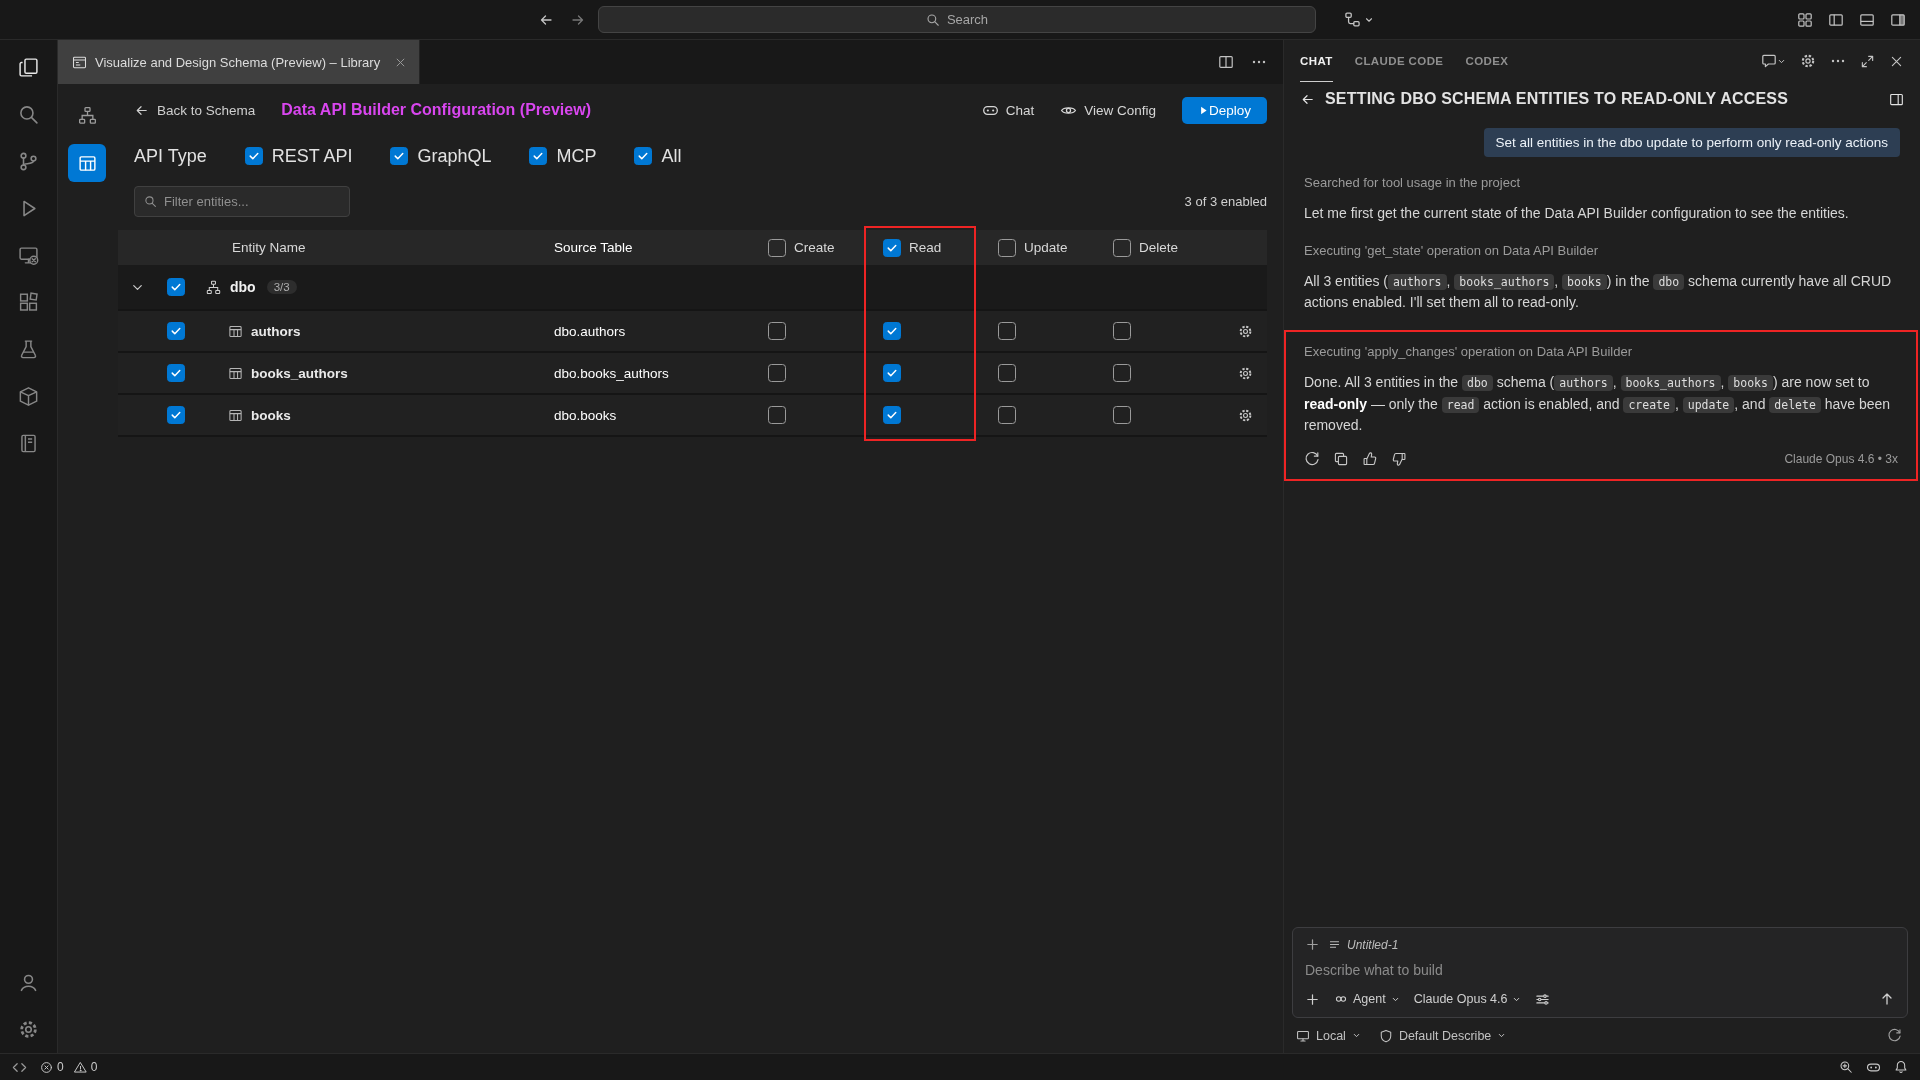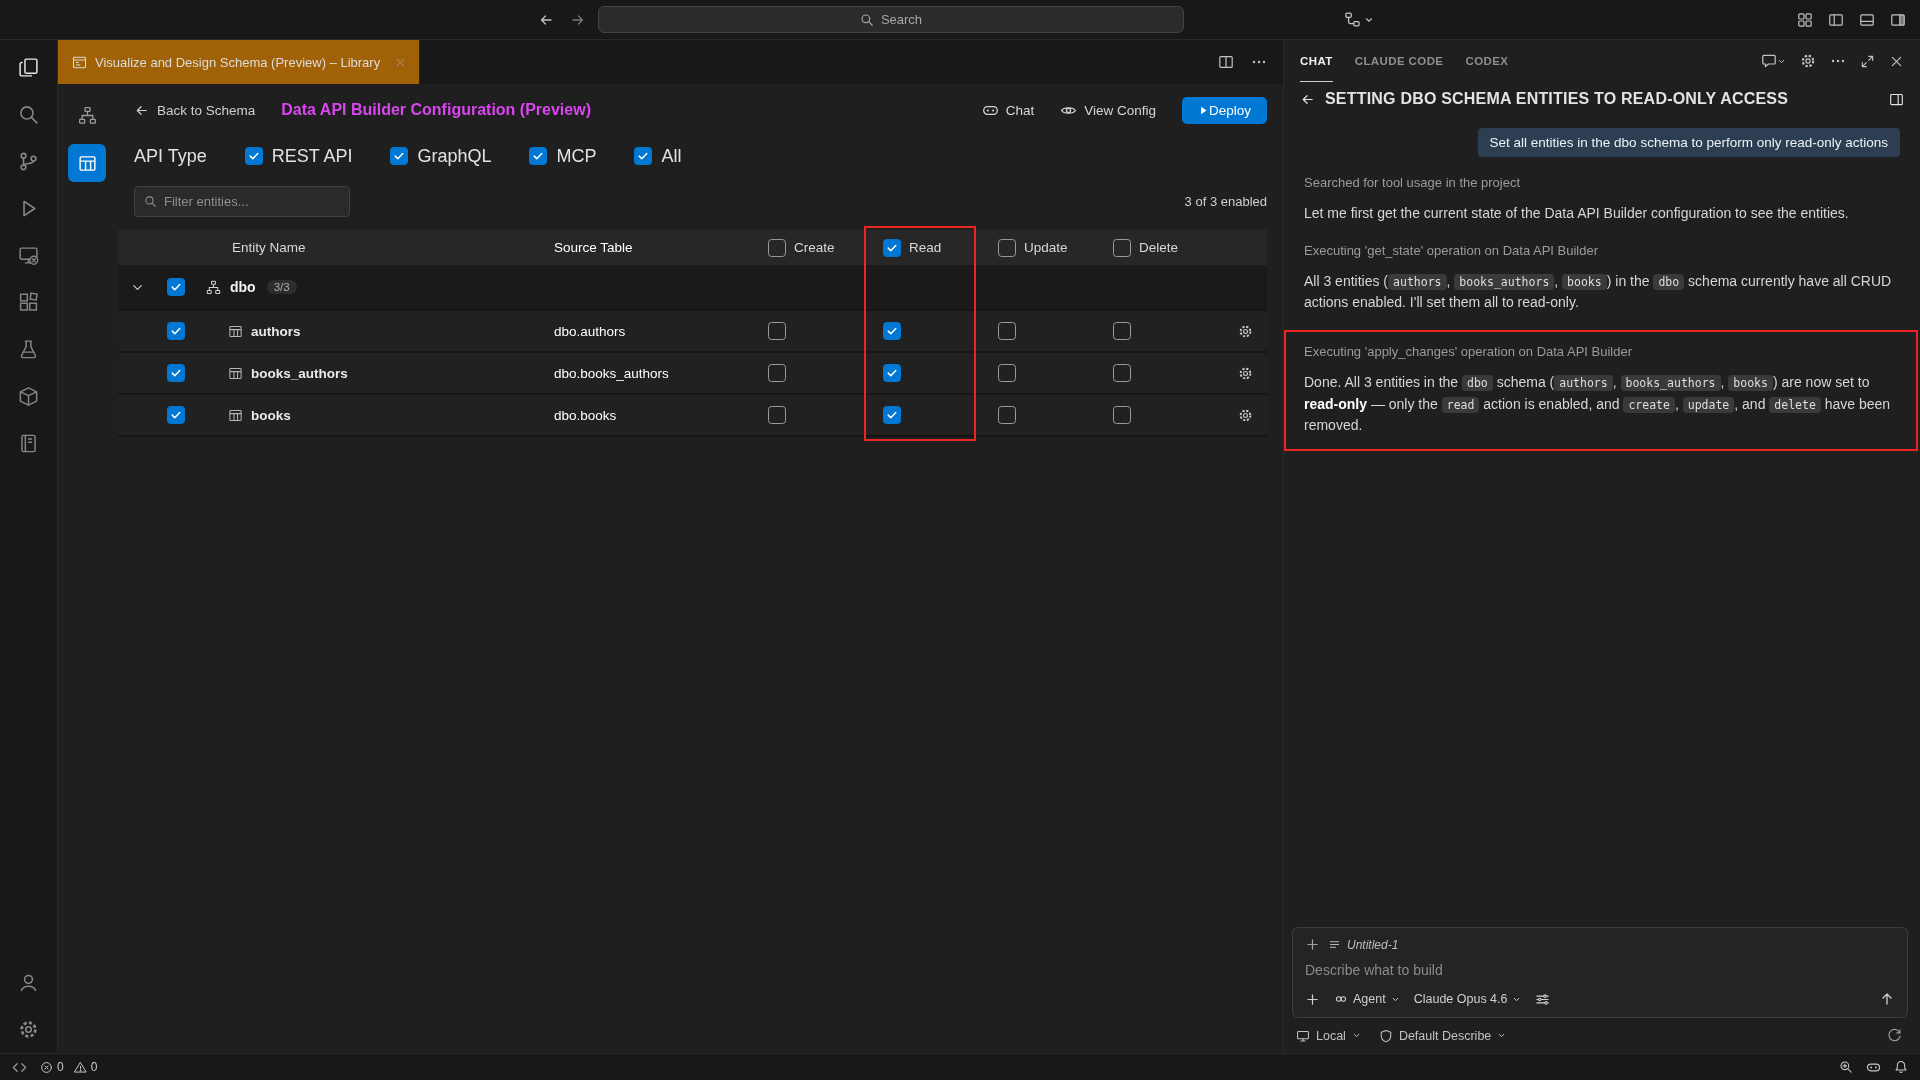--- a/index.html
+++ b/index.html
@@ -5,36 +5,36 @@
   * { margin:0; padding:0; box-sizing:border-box; }
   html,body { width:1920px; height:1080px; background:#101010; }
   body { font-family:"Liberation Sans",sans-serif; color:#cccccc; font-size:14px; }
   svg { display:block; flex:none; }
   .app { width:1920px; height:1080px; display:flex; flex-direction:column; background:#181818; overflow:hidden; }
 
   
   .titlebar { height:40px; flex:none; position:relative; background:#181818; border-bottom:1px solid #2a2a2a; }
   .tb-nav { position:absolute; left:538px; top:0; height:100%; display:flex; align-items:center; gap:16px; color:#c4c4c4; }
   .tb-nav .dim { color:#777; }
-  .tb-search { position:absolute; left:598px; top:6px; width:586px; height:27px; background:#2b2b2b; border:1px solid #444;
+  .tb-search { position:absolute; left:598px; top:6px; width:718px; height:27px; background:#2b2b2b; border:1px solid #444;
     border-radius:6px; display:flex; align-items:center; justify-content:center; gap:7px; color:#a6a6a6; font-size:13px; cursor:pointer; }
   .tb-ai { position:absolute; left:1344px; top:0; height:100%; display:flex; align-items:center; gap:3px; color:#c4c4c4; }
   .tb-right { position:absolute; right:14px; top:0; height:100%; display:flex; align-items:center; gap:15px; color:#c4c4c4; }
 
   
   .body-row { flex:1; display:flex; min-height:0; }
 
   .activitybar { width:58px; flex:none; background:#181818; border-right:1px solid #2a2a2a; display:flex; flex-direction:column; align-items:center; padding-top:4px; }
   .ab-item { width:48px; height:47px; display:flex; align-items:center; justify-content:center; color:#878787; cursor:pointer; position:relative; }
   .ab-item.active { color:#e9e9e9; }
   .ab-spacer { flex:1; }
 
   .editor-col { flex:1; display:flex; flex-direction:column; background:#1f1f1f; min-width:0; }
   .tabbar { height:44px; flex:none; background:#181818; display:flex; align-items:stretch; }
-  .tab { display:flex; align-items:center; gap:8px; padding:0 12px 0 14px; background:#a16207; color:#dcdcdc; font-size:13px; border-right:1px solid #252525; cursor:pointer; }
+  .tab { display:flex; align-items:center; gap:8px; padding:0 12px 0 14px; background:#404040; color:#dcdcdc; font-size:13px; border-right:1px solid #252525; cursor:pointer; }
   .tab-close { color:#9a9a9a; margin-left:6px; display:flex; }
   .tabbar-actions { margin-left:auto; display:flex; align-items:center; gap:17px; padding-right:16px; color:#c2c2c2; }
 
   .editor-body { flex:1; display:flex; min-height:0; }
   .viewstrip { width:58px; flex:none; display:flex; flex-direction:column; align-items:center; padding-top:12px; gap:10px; }
   .vs-item { width:38px; height:38px; border-radius:6px; display:flex; align-items:center; justify-content:center; color:#9c9c9c; cursor:pointer; }
   .vs-item.active { background:#0078d4; color:#fff; }
 
   .content { flex:1; position:relative; padding:0 16px 0 2px; min-width:0; }
   .page-header { height:52px; display:flex; align-items:center; padding-left:16px; }
@@ -653,30 +653,57 @@
         <span>
           <svg width="15" height="15" viewBox="0 0 16 16" fill="none" stroke="currentColor" stroke-width="1.2">
               <rect x="1.8" y="2.6" width="12.4" height="10.8" rx="1"></rect>
               <path d="M9.8 2.6v10.8"></path>
             </svg>
         </span>
       </div>
 
       <div class="chat-scroll">
         <div class="bubble-row">
-          <div class="user-bubble">Set all entities in the dbo schema to perform only read-only actions</div>
+          <div class="user-bubble">Set all entities in the dbo update to perform only read-only actions</div>
         </div>
         <div class="muted-line">Searched for tool usage in the project</div>
         <div class="para">Let me first get the current state of the Data API Builder configuration to see the entities.</div>
         <div class="muted-line">Executing 'get_state' operation on Data API Builder</div>
         <div class="para"><span>All 3 entities (</span><span class="chip">authors</span><span>, </span><span class="chip">books_authors</span><span>, </span><span class="chip">books</span><span>) in the </span><span class="chip">dbo</span><span> schema currently have all CRUD actions enabled. I'll set them all to read-only.</span></div>
 
         <div class="result-block">
           <div class="muted-line">Executing 'apply_changes' operation on Data API Builder</div>
           <div class="para"><span>Done. All 3 entities in the </span><span class="chip">dbo</span><span> schema (</span><span class="chip">authors</span><span>, </span><span class="chip">books_authors</span><span>, </span><span class="chip">books</span><span>) are now set to </span><strong>read-only</strong><span> — only the </span><span class="chip">read</span><span> action is enabled, and </span><span class="chip">create</span><span>, </span><span class="chip">update</span><span>, and </span><span class="chip">delete</span><span> have been removed.</span></div>
+          <div class="actions-row">
+            <span class="act-ic">
+              <svg width="16" height="16" viewBox="0 0 16 16" fill="none" stroke="currentColor" stroke-width="1.2" stroke-linecap="round" stroke-linejoin="round">
+                  <path d="M13.6 5.1A6 6 0 1 0 14 8.6"></path>
+                  <path d="M13.8 1.8v3.4h-3.4"></path>
+                </svg>
+            </span>
+            <span class="act-ic">
+              <svg width="16" height="16" viewBox="0 0 16 16" fill="none" stroke="currentColor" stroke-width="1.1">
+                  <rect x="5.4" y="5.4" width="8.2" height="8.2" rx="1"></rect>
+                  <path d="M10.6 5.4V3.4a1 1 0 0 0-1-1H3.4a1 1 0 0 0-1 1v6.2a1 1 0 0 0 1 1h2"></path>
+                </svg>
+            </span>
+            <span class="act-ic">
+              <svg width="16" height="16" viewBox="0 0 16 16" fill="none" stroke="currentColor" stroke-width="1.1" stroke-linejoin="round">
+                  <path d="M2.6 7.5h2.2v6H2.6a.5.5 0 0 1-.5-.5V8a.5.5 0 0 1 .5-.5ZM4.8 8l2.6-5.4a1.2 1.2 0 0 1 2.3.5L9.2 6h3.3a1.2 1.2 0 0 1 1.2 1.5l-1.2 4.8a1.5 1.5 0 0 1-1.5 1.2H4.8"></path>
+                </svg>
+            </span>
+            <span class="act-ic">
+              <svg width="16" height="16" viewBox="0 0 16 16" fill="none" stroke="currentColor" stroke-width="1.1" stroke-linejoin="round">
+                  <g transform="rotate(180 8 8)">
+                    <path d="M2.6 7.5h2.2v6H2.6a.5.5 0 0 1-.5-.5V8a.5.5 0 0 1 .5-.5ZM4.8 8l2.6-5.4a1.2 1.2 0 0 1 2.3.5L9.2 6h3.3a1.2 1.2 0 0 1 1.2 1.5l-1.2 4.8a1.5 1.5 0 0 1-1.5 1.2H4.8"></path>
+                  </g>
+                </svg>
+            </span>
+            <span class="result-meta">Claude Opus 4.6 • 3x</span>
+          </div>
         </div>
       </div>
 
       <div class="chat-input-area">
         <div class="input-box">
           <div class="chip-row">
             <span>
               <svg width="15" height="15" viewBox="0 0 16 16" fill="none" stroke="currentColor" stroke-width="1.3" stroke-linecap="round">
                   <path d="M8 3v10M3 8h10"></path>
                 </svg>

